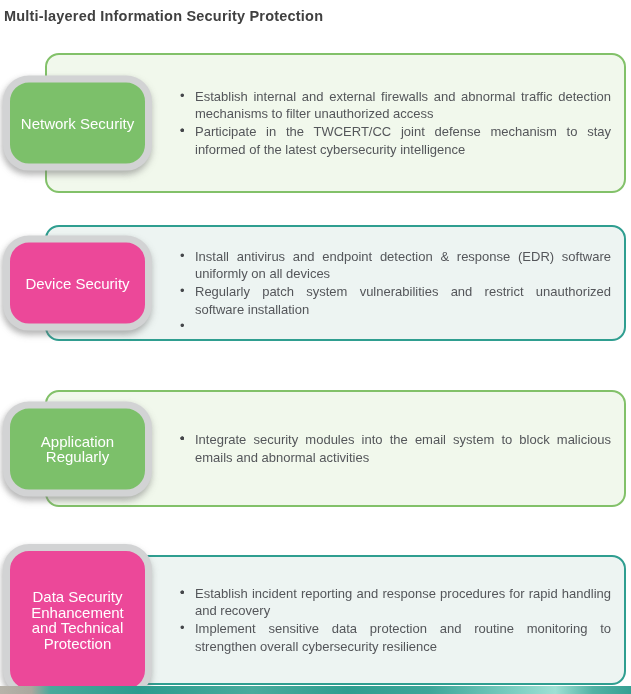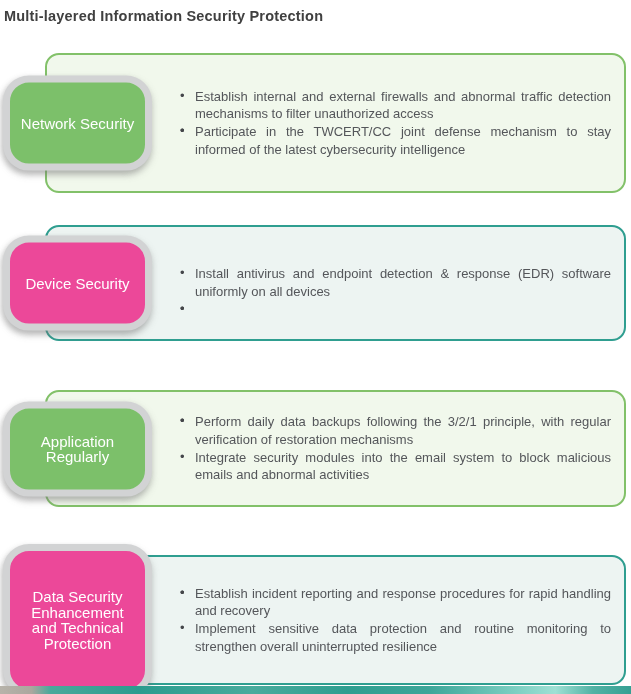--- a/index.html
+++ b/index.html
@@ -66,42 +66,42 @@
       <li><span class="bullet">•</span><span>Participate in the TWCERT/CC joint defense mechanism to stay informed of the latest cybersecurity intelligence</span></li>
     </ul>
   </div>
   <div class="label">Network Security</div>
 </div>
 
 <div class="section sec-2 theme-teal">
   <div class="panel">
     <ul class="bullets">
       <li><span class="bullet">•</span><span>Install antivirus and endpoint detection &amp; response (EDR) software uniformly on all devices</span></li>
-      <li><span class="bullet">•</span></li>
+      <li><span class="bullet">•</span><span>Regularly patch system vulnerabilities and restrict unauthorized software installation</span></li>
       <li><span class="bullet">•</span></li>
     </ul>
   </div>
   <div class="label">Device Security</div>
 </div>
 
 <div class="section sec-3 theme-green">
   <div class="panel">
     <ul class="bullets">
       <li><span class="bullet">•</span></li>
-      <li><span class="bullet">•</span><span>Perform daily data backups following the 3/2/1 principle, with regular verification of restoration mechanisms</span></li>
+      <li><span class="bullet">•</span></li>
       <li><span class="bullet">•</span><span>Integrate security modules into the email system to block malicious emails and abnormal activities</span></li>
     </ul>
   </div>
   <div class="label">Application Regularly</div>
 </div>
 
 <div class="section sec-4 theme-teal">
   <div class="panel">
     <ul class="bullets">
       <li><span class="bullet">•</span></li>
       <li><span class="bullet">•</span><span>Establish incident reporting and response procedures for rapid handling and recovery</span></li>
-      <li><span class="bullet">•</span><span>Implement sensitive data protection and routine monitoring to strengthen overall uninterrupted resilience</span></li>
+      <li><span class="bullet">•</span><span>Implement sensitive data protection and routine monitoring to strengthen overall cybersecurity resilience</span></li>
     </ul>
   </div>
   <div class="label">Data Security Enhancement and Technical Protection</div>
 </div>
 
 <div class="bottom-band"></div>
 
 </body></html>

